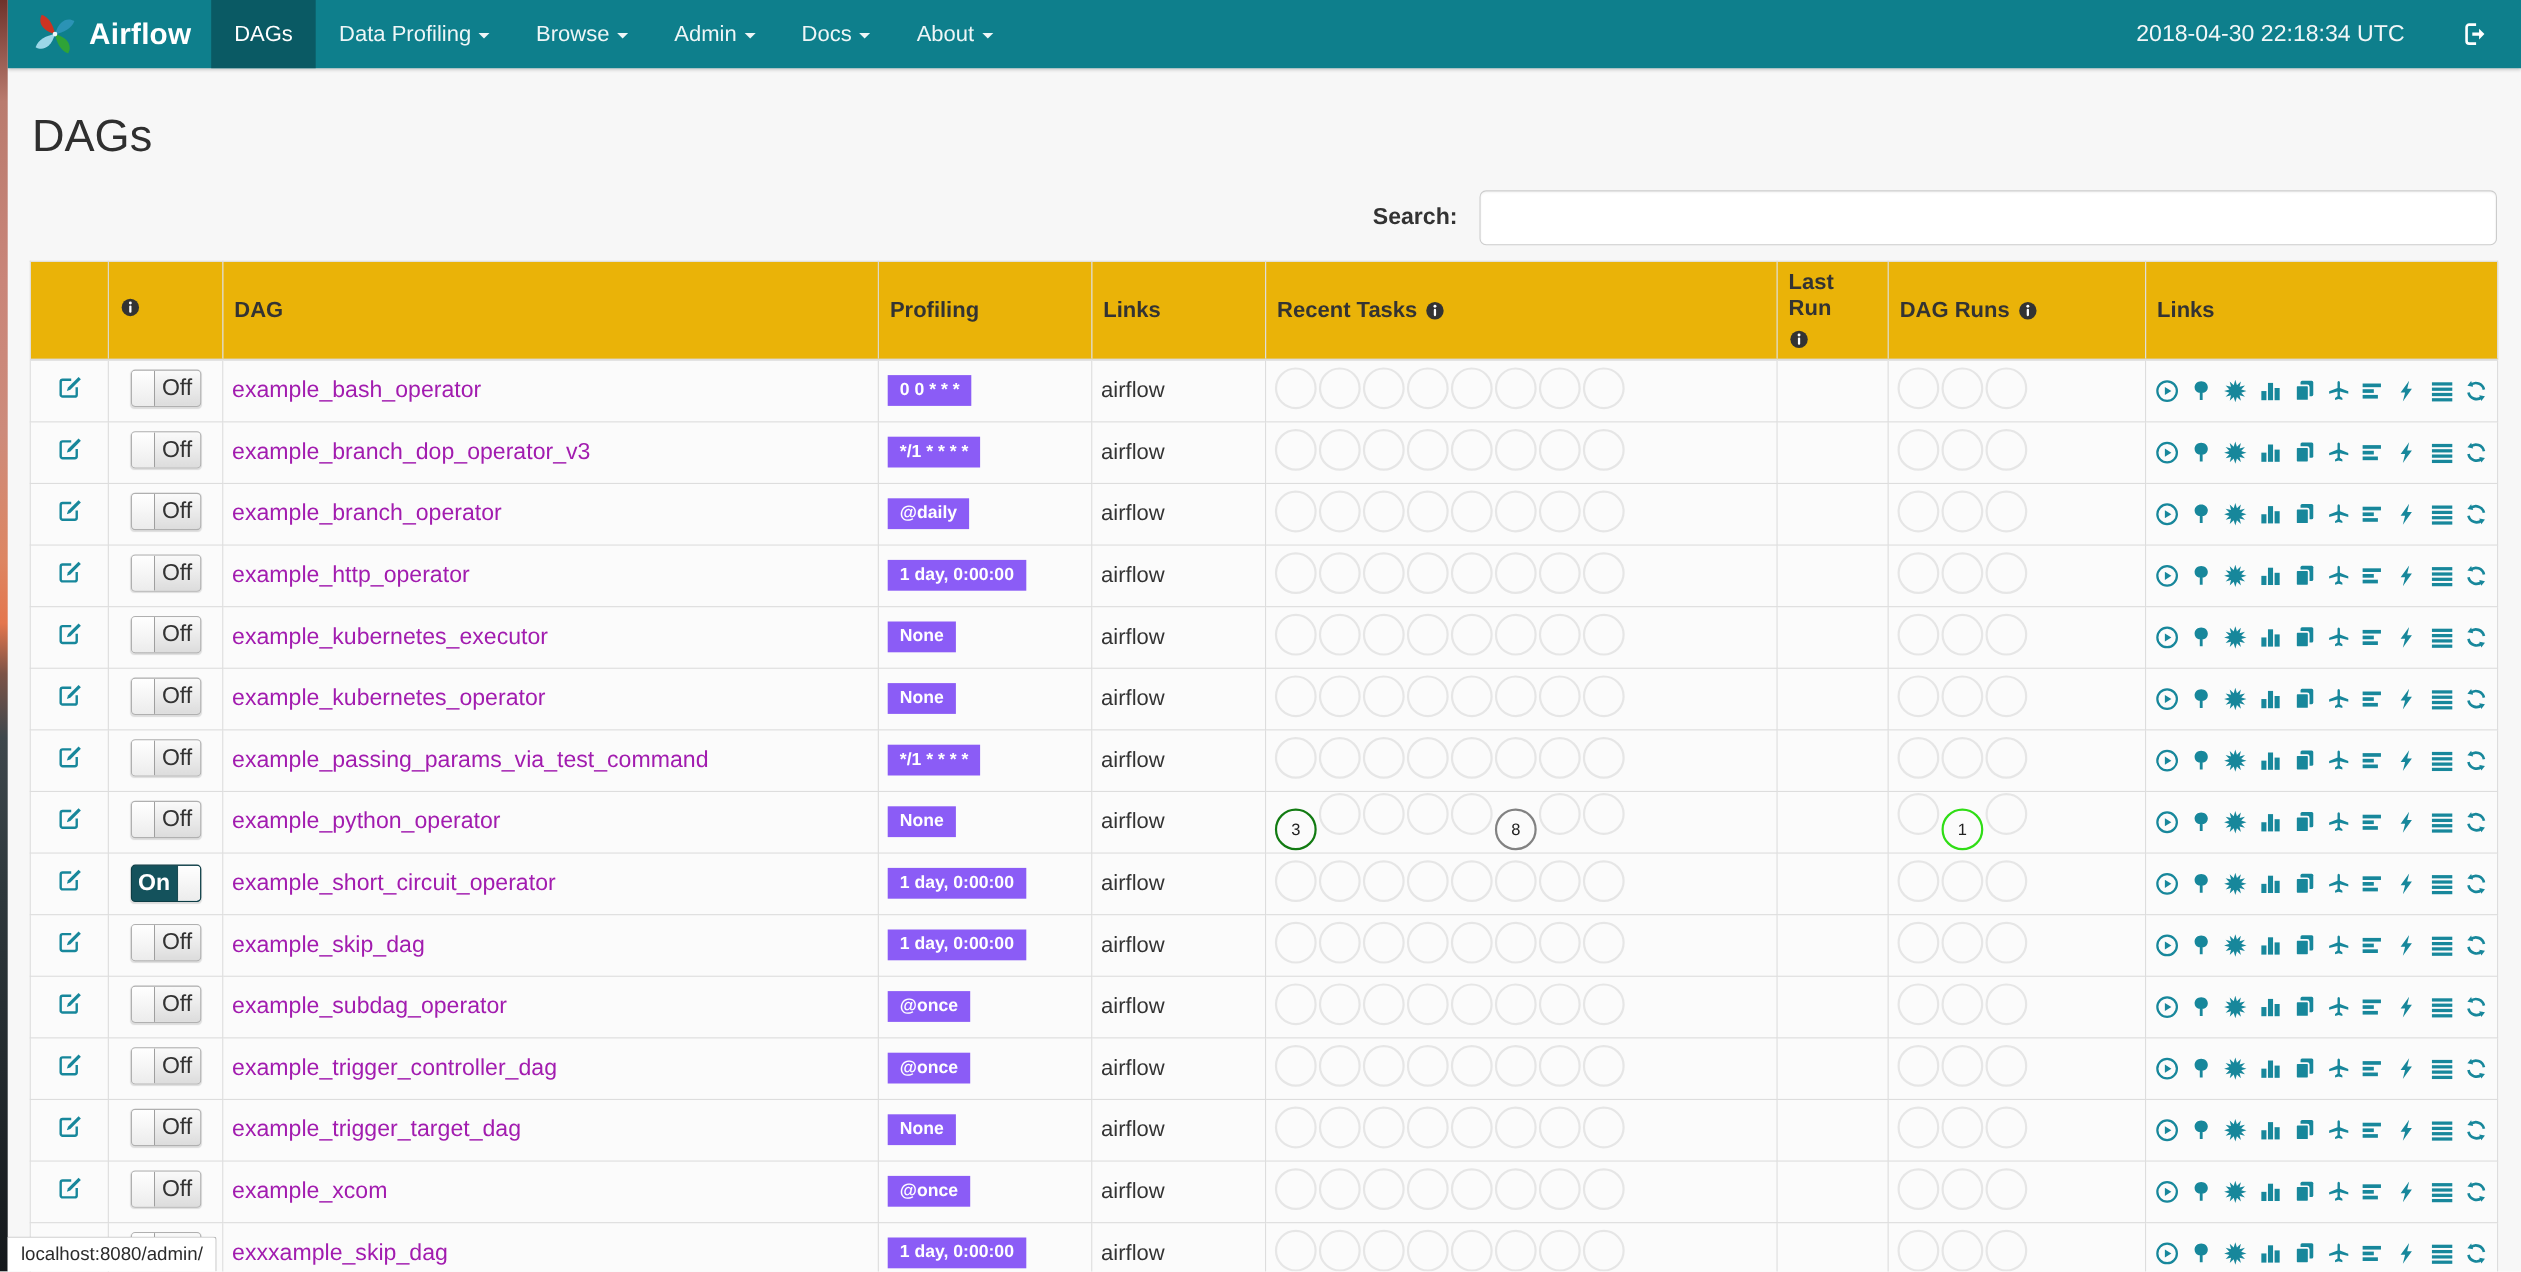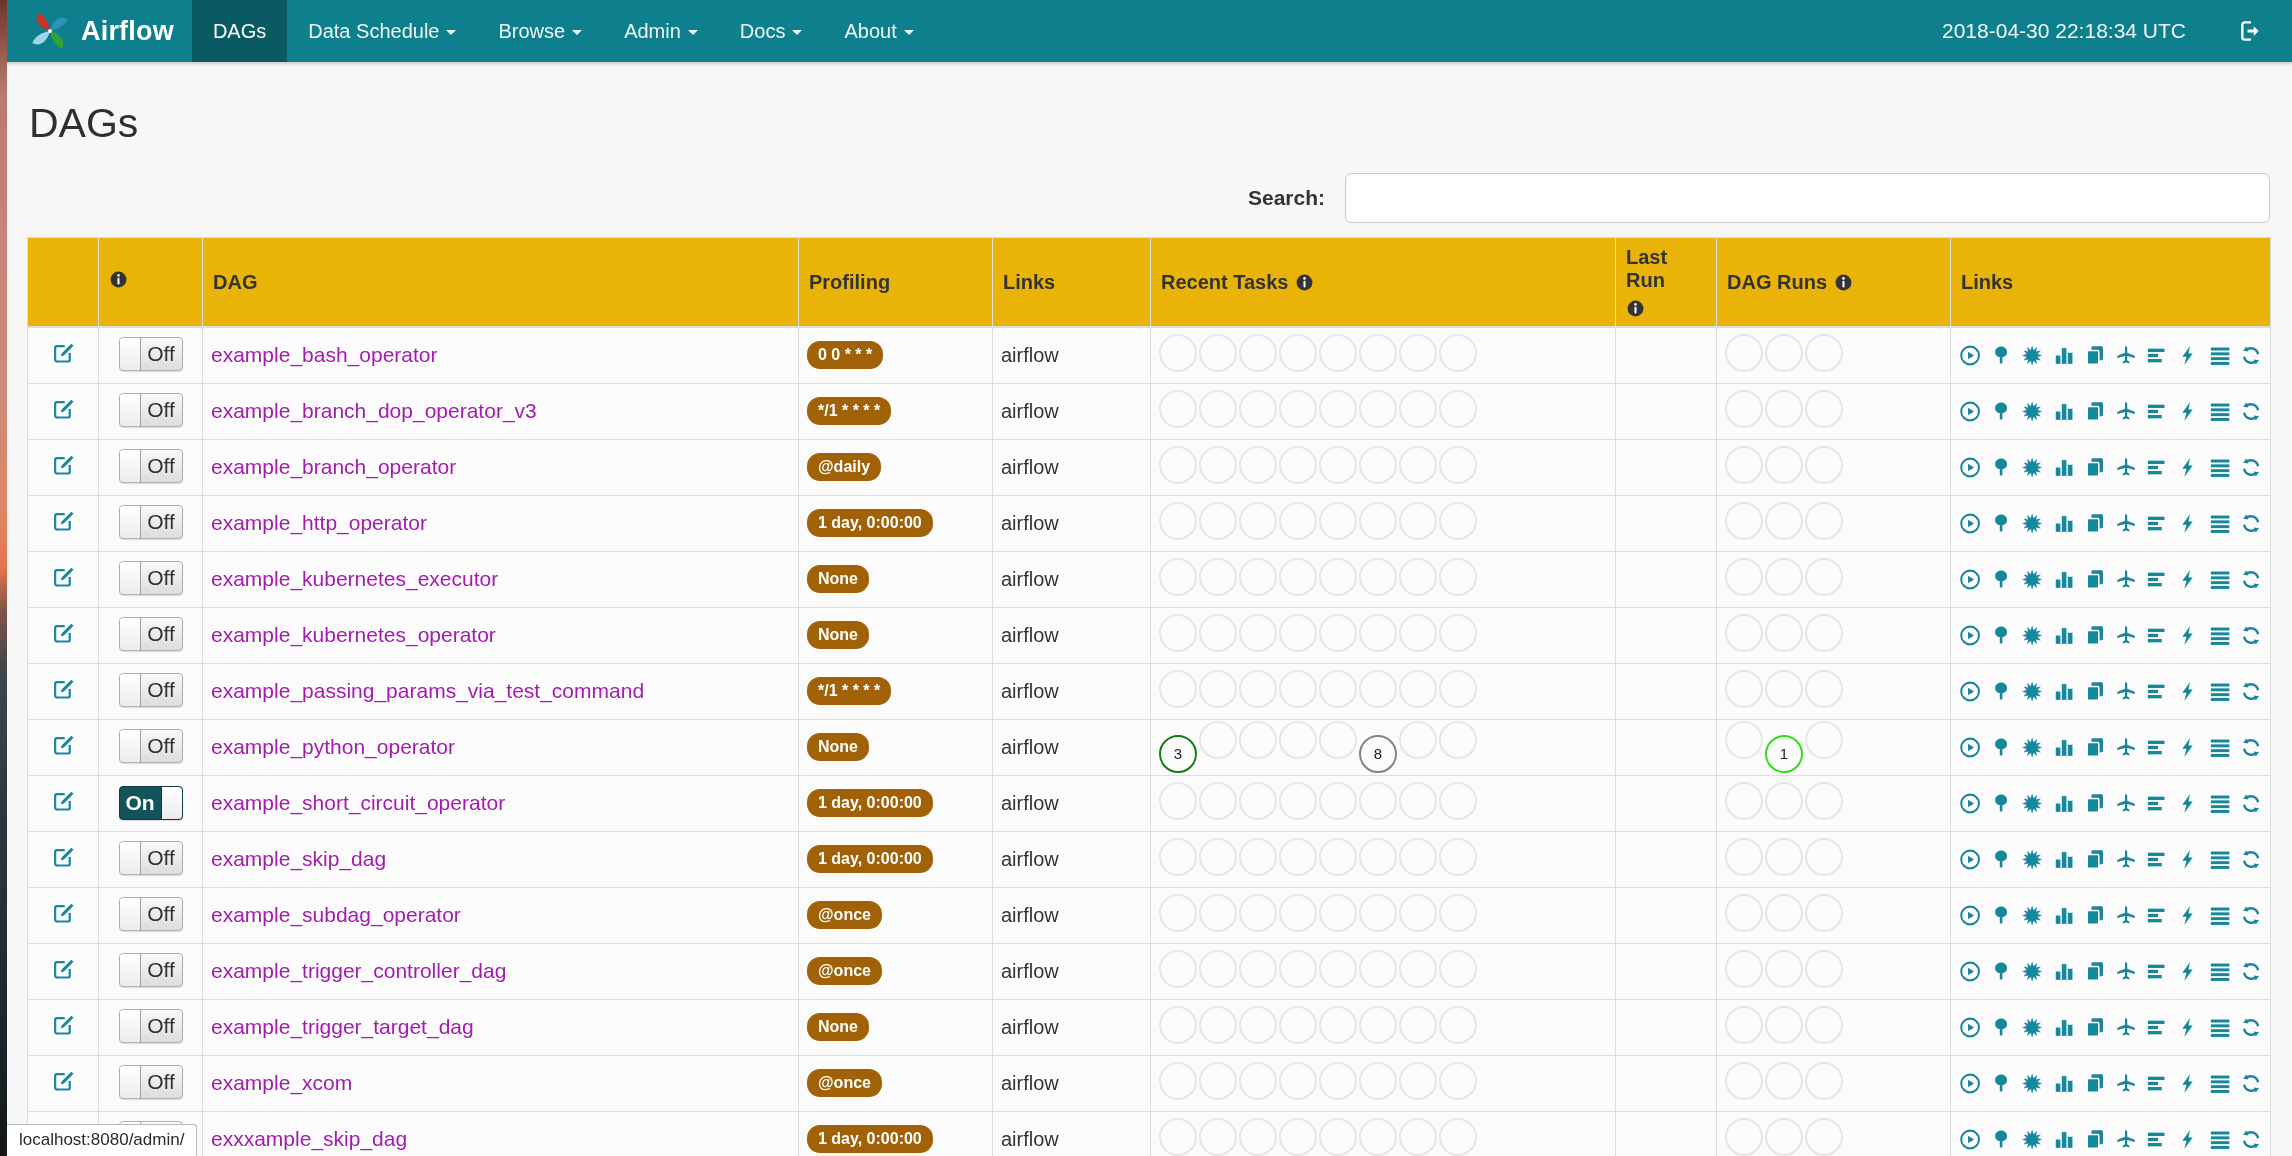--- a/index.html
+++ b/index.html
@@ -89,22 +89,22 @@
     flex: 1; display: flex; align-items: center; justify-content: center;
     font-size: 21px; color: #333;
   }
   .toggle.on { background: #14525c; border-color: #0c3d45; flex-direction: row-reverse; }
   .toggle.on .knob { border-right: none; border-left: 1px solid #0c3d45; border-radius: 0 3px 3px 0; }
   .toggle.on .t-label { color: #fff; font-weight: bold; }
 
   .dag-link { color: #a21caf; font-size: 21px; text-decoration: none; cursor: pointer; }
 
   .sched-badge {
-    display: inline-block; background: #a16207; color: #fff; font-weight: bold;
-    font-size: 16px; padding: 5px 11px; border-radius: 13px; white-space: nowrap;
+    display: inline-block; background: #8b5cf6; color: #fff; font-weight: bold;
+    font-size: 16px; padding: 5px 11px; border-radius: 0; white-space: nowrap;
   }
   .owner-text { font-size: 20px; color: #333; }
 
   .circle {
     display: inline-flex; align-items: center; justify-content: center;
     width: 38px; height: 38px; border-radius: 50%;
     border: 2px solid #e6e6e6; margin-right: 2px;
     font-size: 15px; color: #222; background: #fbfbfb; cursor: pointer;
   }
   td.c-runs { padding-left: 18px; }
@@ -199,21 +199,21 @@
     </svg>
     <span class="brand-name">Airflow</span>
   </div>
   <nav class="nav-items" id="nav-items">
   <div class="nav-item active" data-caret="false">
     <span class="nav-label">DAGs</span>
 
   </div>
 
   <div class="nav-item" data-caret="true">
-    <span class="nav-label">Data Schedule</span>
+    <span class="nav-label">Data Profiling</span>
     <span class="caret"></span>
   </div>
 
   <div class="nav-item" data-caret="true">
     <span class="nav-label">Browse</span>
     <span class="caret"></span>
   </div>
 
   <div class="nav-item" data-caret="true">
     <span class="nav-label">Admin</span>

